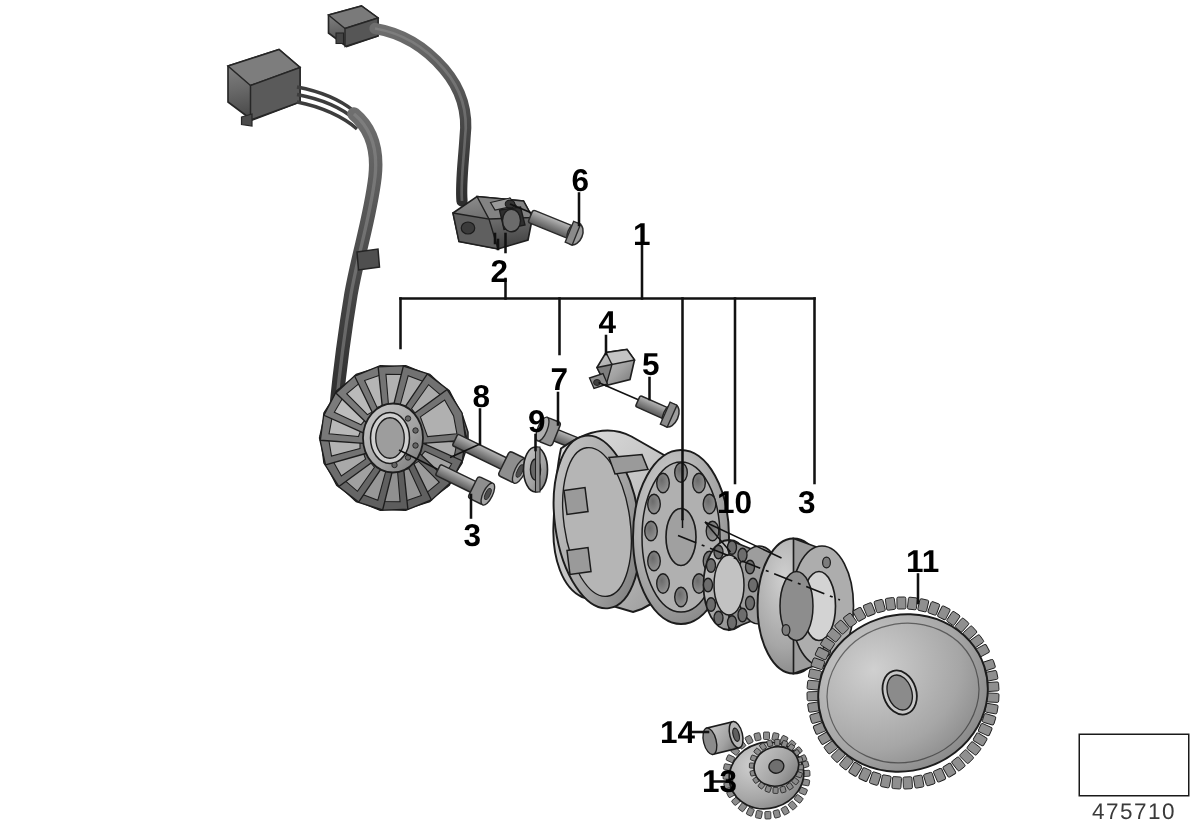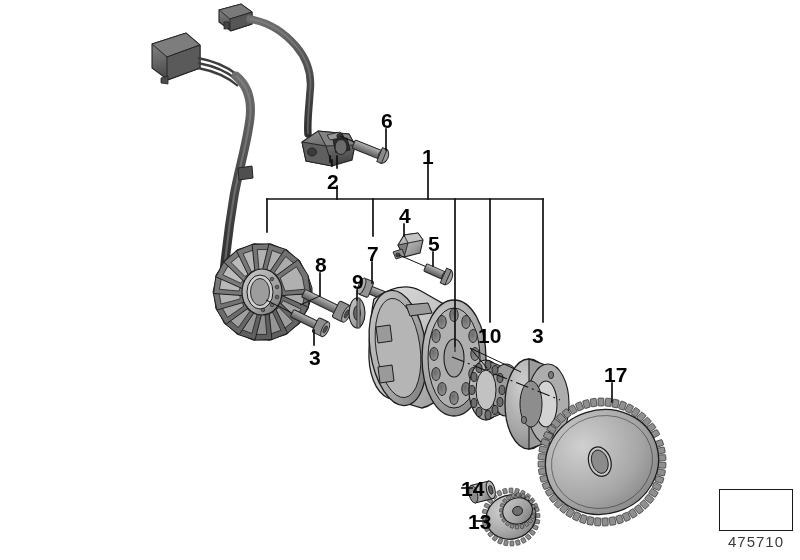--- a/index.html
+++ b/index.html
@@ -742,20 +742,20 @@
 <div class="callout" style="left:327px;top:171px;">2</div>
 <div class="callout" style="left:309px;top:347px;">3</div>
 <div class="callout" style="left:399px;top:205px;">4</div>
 <div class="callout" style="left:428px;top:233px;">5</div>
 <div class="callout" style="left:381px;top:110px;">6</div>
 <div class="callout" style="left:367px;top:243px;">7</div>
 <div class="callout" style="left:315px;top:254px;">8</div>
 <div class="callout" style="left:352px;top:271px;">9</div>
 <div class="callout" style="left:478px;top:325px;">10</div>
 <div class="callout" style="left:532px;top:325px;">3</div>
-<div class="callout" style="left:604px;top:364px;">17</div>
+<div class="callout" style="left:604px;top:364px;">11</div>
 <div class="callout" style="left:468px;top:511px;">13</div>
-<div class="callout" style="left:440px;top:478px;margin-left:21px;">14</div>
+<div class="callout" style="left:440px;top:478px;">14</div>
 
 <div id="idbox"></div>
 <div id="idnum">475710</div>
 
 </div>
 
 </body></html>

